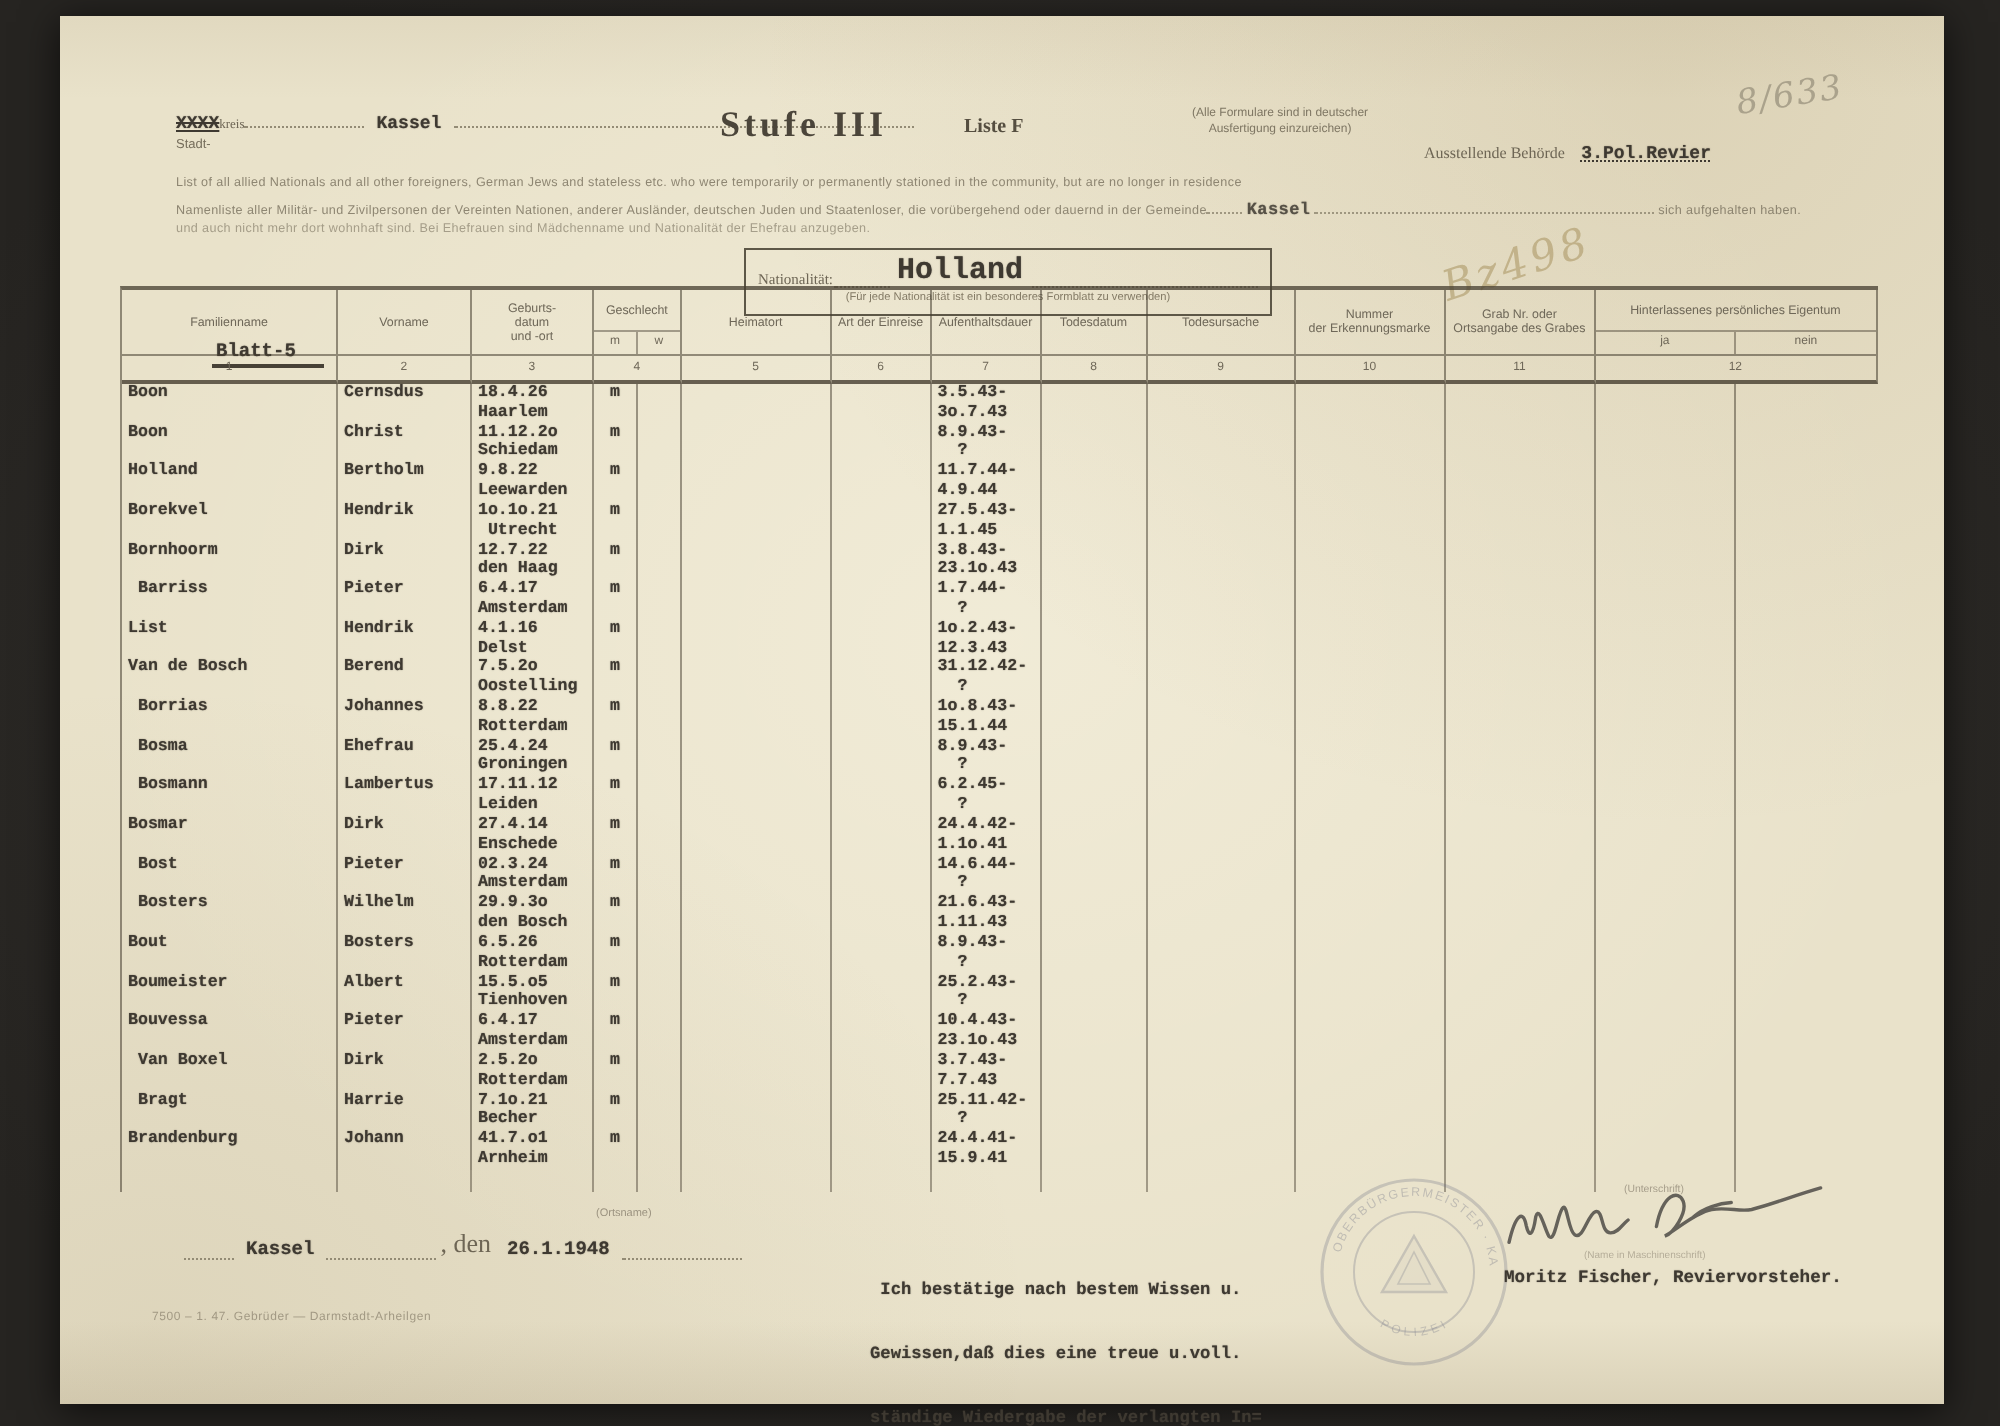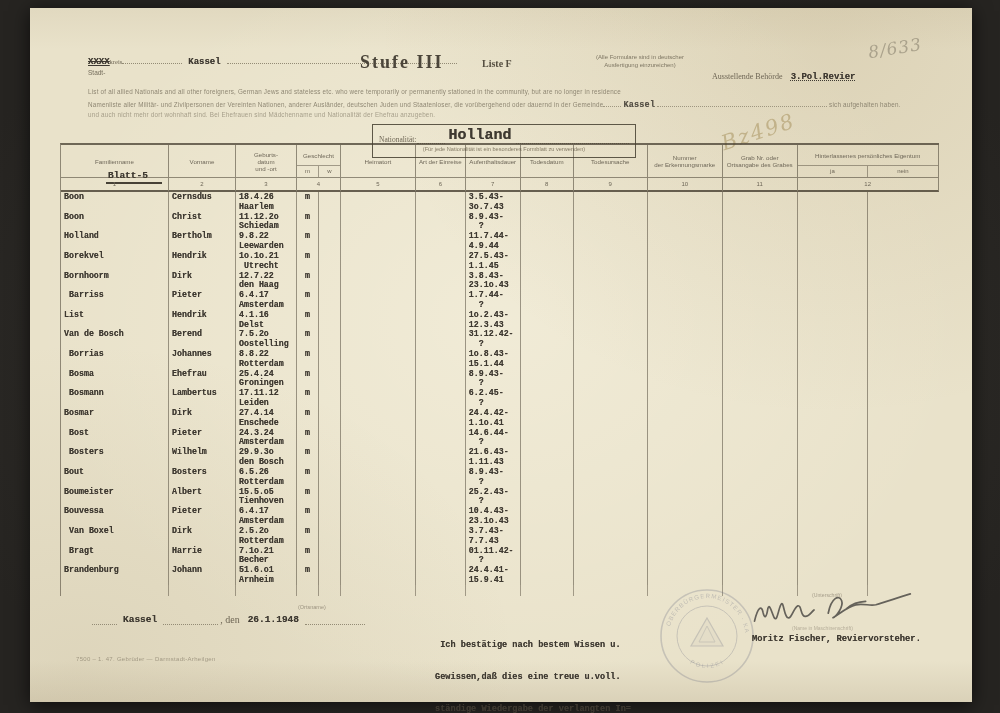--- a/index.html
+++ b/index.html
@@ -67,21 +67,21 @@
   .brow .bcell{border-right:1px solid rgba(70,62,48,.5);height:19.65px;box-sizing:border-box;
     font-size:8.3px;line-height:9.7px;white-space:pre;overflow:visible;padding-left:3px;}
   .brow .bcell.typed{background:transparent;}
   .tickrow .tcell{border-right:1px solid rgba(70,62,48,.45);height:11px;}
   .tickrow .tcell.none{border-right:none;}
 
   
   .ortlabel{left:268px;top:596px;font-size:5.5px;color:#8a8170;opacity:.8;}
   .dateline{left:62px;top:606px;width:300px;font-size:8px;display:flex;align-items:flex-end;}
   .dateline .typed{font-size:9.5px;}
-  .den{font-family:"Liberation Serif",serif;color:#6e6655;font-size:10px;margin:0 2px;}
+  .den{font-family:"Liberation Serif",serif;color:#6e6655;font-size:13px;margin:0 2px;}
   .attest{left:405px;top:610px;font-size:8.6px;line-height:10.8px;white-space:pre;}
   .stamp{left:625px;top:576px;width:104px;height:104px;opacity:.85;}
   .signlbl{left:782px;top:584px;font-size:5.2px;color:#8a8170;opacity:.7;}
   .signlbl2{left:762px;top:617px;font-size:5px;color:#8a8170;opacity:.55;}
   .sig{left:718px;top:583px;width:170px;height:36px;transform:rotate(-3deg);}
   .signedname{left:722px;top:626px;font-size:8.8px;}
   .imprint{left:46px;top:648px;font-size:6px;color:#8d8470;opacity:.75;letter-spacing:.3px;}
 </style>
 </head>
 <body>
@@ -401,21 +401,21 @@
       <div class="bcell c9"></div>
       <div class="bcell c10"></div>
       <div class="bcell c11"></div>
       <div class="bcell c12a"></div>
       <div class="bcell c12b" style="border-right:none;"></div>
     </div>
 
     <div class="grid brow">
       <div class="bcell typed c1"> Bost</div>
       <div class="bcell typed c2">Pieter</div>
-      <div class="bcell typed c3">24.3.24
+      <div class="bcell typed c3">02.3.24
 Amsterdam</div>
       <div class="bcell typed c4a" style="text-align:center;padding-left:0;">m</div>
       <div class="bcell c4b"></div>
       <div class="bcell c5"></div>
       <div class="bcell c6"></div>
       <div class="bcell typed c7">14.6.44-
   ?</div>
       <div class="bcell c8"></div>
       <div class="bcell c9"></div>
       <div class="bcell c10"></div>
@@ -521,34 +521,34 @@
 
     <div class="grid brow">
       <div class="bcell typed c1"> Bragt</div>
       <div class="bcell typed c2">Harrie</div>
       <div class="bcell typed c3">7.1o.21
 Becher</div>
       <div class="bcell typed c4a" style="text-align:center;padding-left:0;">m</div>
       <div class="bcell c4b"></div>
       <div class="bcell c5"></div>
       <div class="bcell c6"></div>
-      <div class="bcell typed c7">01.11.42-
+      <div class="bcell typed c7">25.11.42-
   ?</div>
       <div class="bcell c8"></div>
       <div class="bcell c9"></div>
       <div class="bcell c10"></div>
       <div class="bcell c11"></div>
       <div class="bcell c12a"></div>
       <div class="bcell c12b" style="border-right:none;"></div>
     </div>
 
     <div class="grid brow">
       <div class="bcell typed c1">Brandenburg</div>
       <div class="bcell typed c2">Johann</div>
-      <div class="bcell typed c3">51.6.o1
+      <div class="bcell typed c3">41.7.o1
 Arnheim</div>
       <div class="bcell typed c4a" style="text-align:center;padding-left:0;">m</div>
       <div class="bcell c4b"></div>
       <div class="bcell c5"></div>
       <div class="bcell c6"></div>
       <div class="bcell typed c7">24.4.41-
 15.9.41</div>
       <div class="bcell c8"></div>
       <div class="bcell c9"></div>
       <div class="bcell c10"></div>

